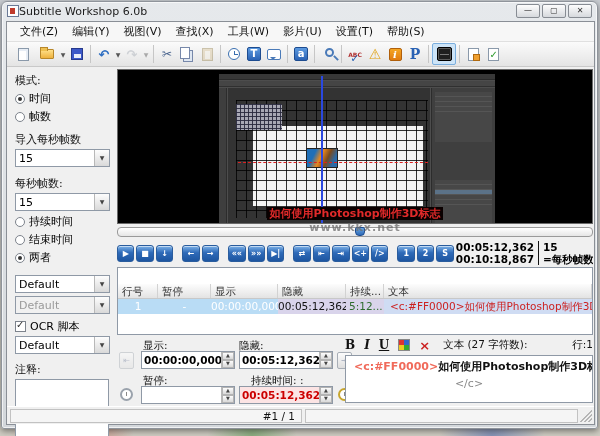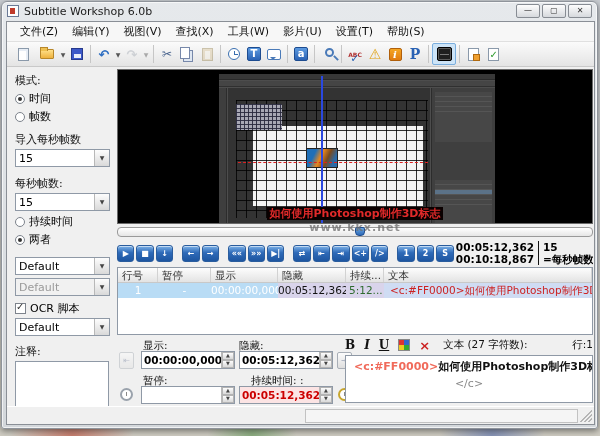--- a/index.html
+++ b/index.html
@@ -14,21 +14,21 @@
       radial-gradient(circle at 82% 100%, rgba(60,90,170,.5), transparent 8%),
       linear-gradient(#c9cdd2, #cfccc2);
     overflow: hidden;
   }
   .window {
     position:absolute; left:1px; top:1px; width:597px; height:428px;
     background: linear-gradient(#e6e9ec,#d3d7db);
     border:1px solid #8f949b; border-radius:6px 6px 3px 3px;
     box-shadow: 0 2px 6px rgba(0,0,0,.45), inset 0 0 0 1px rgba(255,255,255,.65);
   }
-  .titlebar { height:18px; display:flex; align-items:center; gap:5px; padding:8px 5px; }
+  .titlebar { height:18px; display:flex; align-items:center; padding:8px 5px; }
   .app-icon { width:12px; height:12px; background:#fdfdfd; border:1px solid #6a7a96; position:relative; flex:0 0 auto; }
   .app-icon::after { content:""; position:absolute; left:2px; top:2px; width:5px; height:6px; background:#c03a2a; }
   .title-text { color:#1c1c1c; white-space:nowrap; }
   .win-btns { margin-left:auto; display:flex; gap:2px; }
   .wbtn { width:24px; height:14px; border:1px solid #878c93; border-radius:2px;
     background:linear-gradient(#fdfdfd,#d6d9dd); font-size:8px; line-height:12px; text-align:center; color:#333; }
   .client { position:absolute; left:4px; top:19px; width:589px; height:404px; background:#f0f0f0; border:1px solid #8a8f96; }
 
   
   .menubar { position:absolute; left:0; top:0; right:0; height:20px; background:#f7f7f7; border-bottom:1px solid #e0e0e0; display:flex; align-items:center; padding-left:6px; }
@@ -124,21 +124,21 @@
   .pbtn { width:19px; height:17px; margin-right:2px; border:1px solid #2a5d9e; border-radius:3px;
     background:linear-gradient(#7db2e8,#2e6ab8 45%,#1d55a0); color:#fff; font-size:8px; font-weight:bold;
     display:flex; align-items:center; justify-content:center; box-shadow: inset 0 1px 0 rgba(255,255,255,.55); overflow:hidden; white-space:nowrap; }
   .pgap { width:7px; flex:0 0 auto; }
   .time-display { margin-left:auto; display:flex; align-items:stretch; font-weight:bold; font-size:10.5px; line-height:12px; }
   .time-col { text-align:right; }
   .time-bar { width:1px; background:#111; margin:0 4px; }
   .fps-col { width:50px; overflow:hidden; white-space:nowrap; }
 
   .grid { position:absolute; left:0; top:198px; width:476px; height:68px; background:#fff; border:1px solid #8f99a6; }
-  .ghead { display:flex; height:15px; background:linear-gradient(#fdfdfd,#e3e3e3); border-bottom:1px solid #c8c8c8; color:#333; font-size:10.5px; }
+  .ghead { display:flex; height:15px; background:linear-gradient(#fdfdfd,#e3e3e3); border-bottom:1px solid #c8c8c8; color:#333; font-size:10.5px;margin-top:16px; }
   .ghead > div { padding:1px 4px; border-right:1px solid #d2d2d2; overflow:hidden; white-space:nowrap; }
   .grow { display:flex; height:15px; font-size:10.5px; line-height:14px; }
   .cw1{width:40px;} .cw2{width:53px;} .cw3{width:67px;} .cw4{width:68px;} .cw5{width:38px;} .cw6{flex:1;}
   .grow .c-blue { background:#b9dcf5; color:#fff; text-align:center; }
   .grow .c-lav { background:#d9d4eb; color:#111; text-align:center; }
   .grow .c-dur { background:#d9d4eb; color:#2e6b2e; padding-left:3px; overflow:hidden; white-space:nowrap; }
   .grow .c-text { background:#cfdcf3; color:#cc2222; padding-left:6px; overflow:hidden; white-space:nowrap; }
 
   .editor { position:absolute; left:0; top:268px; width:476px; height:68px; }
   .e-lbl { position:absolute; font-size:10.5px; color:#111; }
@@ -291,20 +291,24 @@
         <span class="cbtn">▼</span>
       </div>
       <div class="lbl" style="margin-top:9px;">每秒帧数:</div>
       <div class="combo">
         <span class="cval">15</span>
         <span class="cbtn">▼</span>
       </div>
       <div class="radio-row">
         <span class="radio"></span>
         <span>持续时间</span>
+      </div>
+      <div class="radio-row">
+        <span class="radio"></span>
+        <span>结束时间</span>
       </div>
       <div class="radio-row">
         <span class="radio checked"></span>
         <span>两者</span>
       </div>
       <div class="combo" style="margin-top:10px;">
         <span class="cval">Default</span>
         <span class="cbtn">▼</span>
       </div>
       <div class="combo disabled" style="margin-top:3px;">
@@ -469,18 +473,19 @@
         <div class="textbox">
           <div class="tb-line1">
             <span class="tag-open">&lt;c:#FF0000&gt;</span><span class="tag-text">如何使用Photoshop制作3D标志</span>
           </div>
           <div class="tag-close">&lt;/c&gt;</div>
         </div>
       </div>
     </div>
 
     <div class="statusbar">
+      <div class="sb-panel1">#1 / 1</div>
       <div class="sb-panel2"></div>
       <div class="sb-grip"></div>
     </div>
 
   </div>
 </div>
 
 </body></html>

